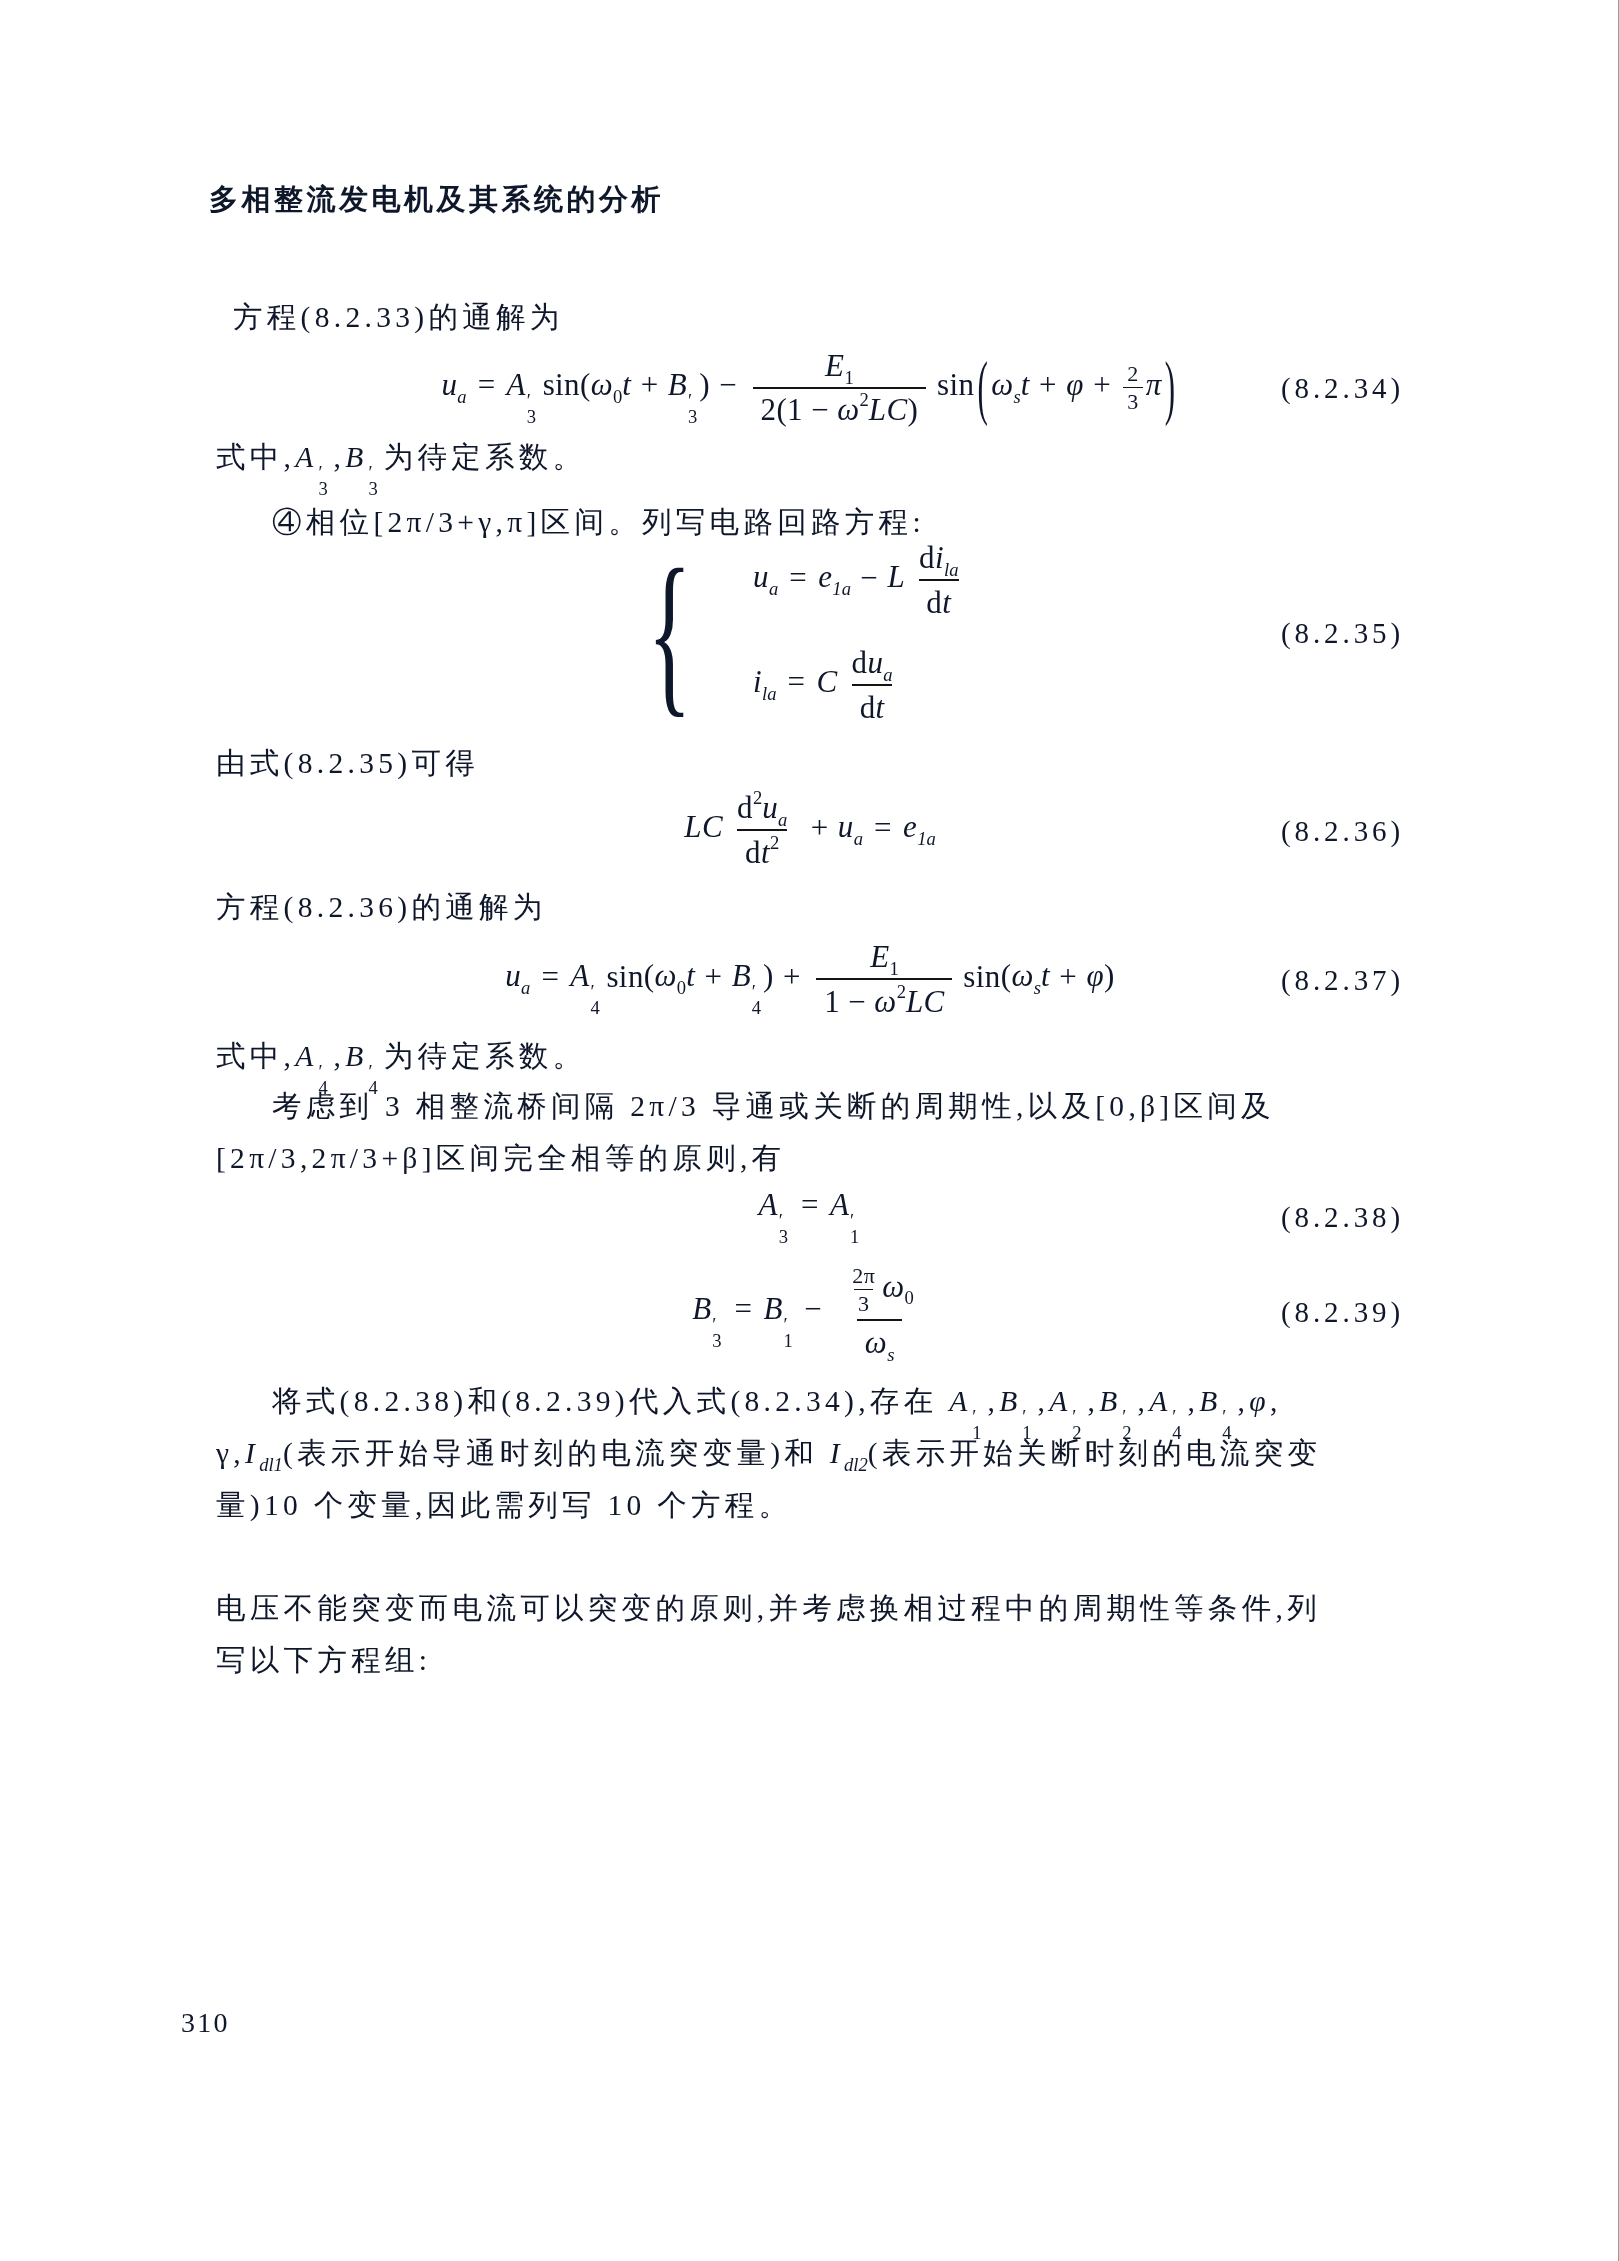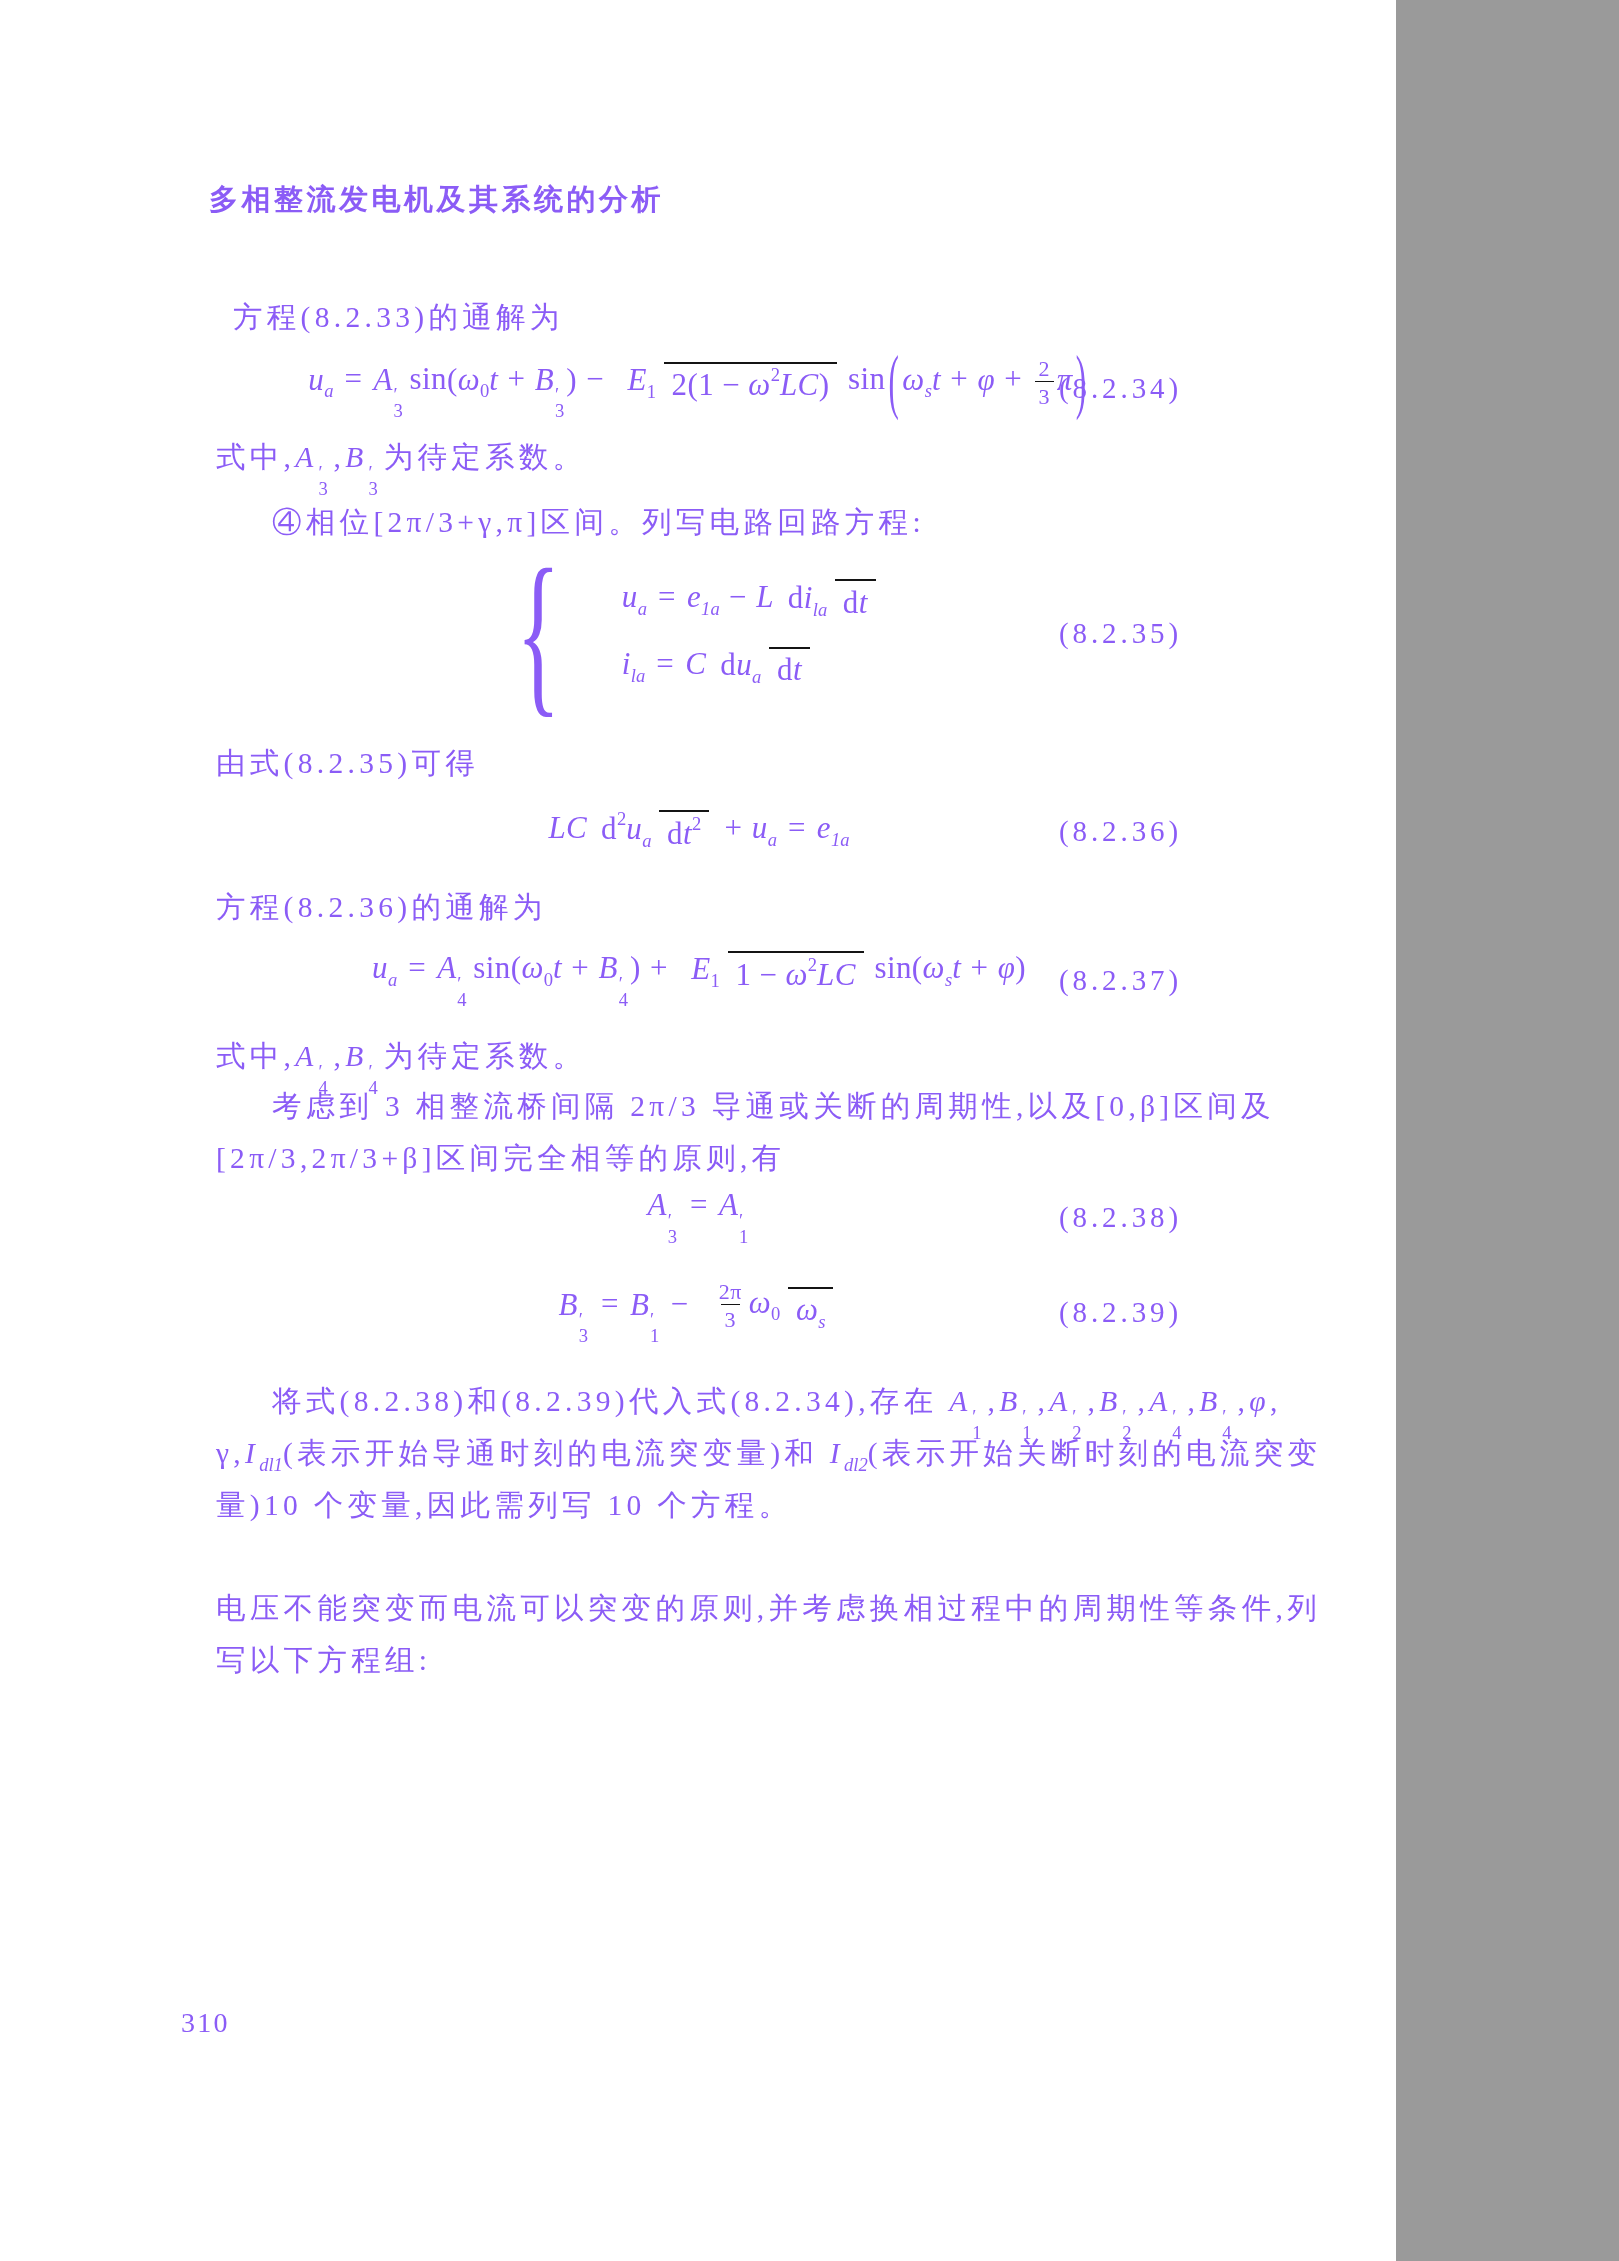--- a/index.html
+++ b/index.html
@@ -1,20 +1,20 @@
 <!DOCTYPE html>
 <html style="font-size:12.4px"><head>
 <meta charset="utf-8">
 <style>
   html,body{margin:0;padding:0;background:#9a9a9a;}
   .page{
     position:relative;
-    width:1396px;height:2261px;
+    width:1618px;height:2261px;
     background:#ffffff;
-    color:#8b5cf6;
+    color:#0f172a;
     font-family:"Liberation Serif","DejaVu Serif",serif;
     overflow:hidden;
   }
   
   .header{
     position:absolute;left:209px;top:180px;
     font-family:"Liberation Sans","DejaVu Sans",sans-serif;
     font-weight:700;font-size:29px;letter-spacing:3.5px;white-space:nowrap;
   }
   
@@ -42,21 +42,21 @@
   .msup{font-size:18.6px;vertical-align:14px;letter-spacing:0;line-height:0;}
   
   .ps{
     display:inline-flex;flex-direction:column;align-items:flex-start;
     vertical-align:-11.6px;line-height:1;margin-left:0.8px;margin-right:1.6px;
   }
   .ps .pst{font-size:18.6px;line-height:16.3px;font-style:normal;}
   .ps .psb{font-size:18.6px;line-height:16.3px;font-style:normal;}
   
   .frac{
-    display:inline-flex;flex-direction:row;align-items:center;
+    display:inline-flex;flex-direction:column;align-items:center;
     vertical-align:middle;margin:0 6.2px;line-height:1.1;
   }
   .frac .num{display:block;padding:0 7.8px 3.9px;}
   .frac .den{display:block;border-top:2.3px solid #141414;padding:4.7px 7.8px 0;}
   
   .sfrac{
     display:inline-flex;flex-direction:column;align-items:center;
     vertical-align:middle;font-size:22px;margin:0 3.1px;line-height:1.05;
   }
   .sfrac .snum{display:block;padding:0 3.9px 1.6px;}

